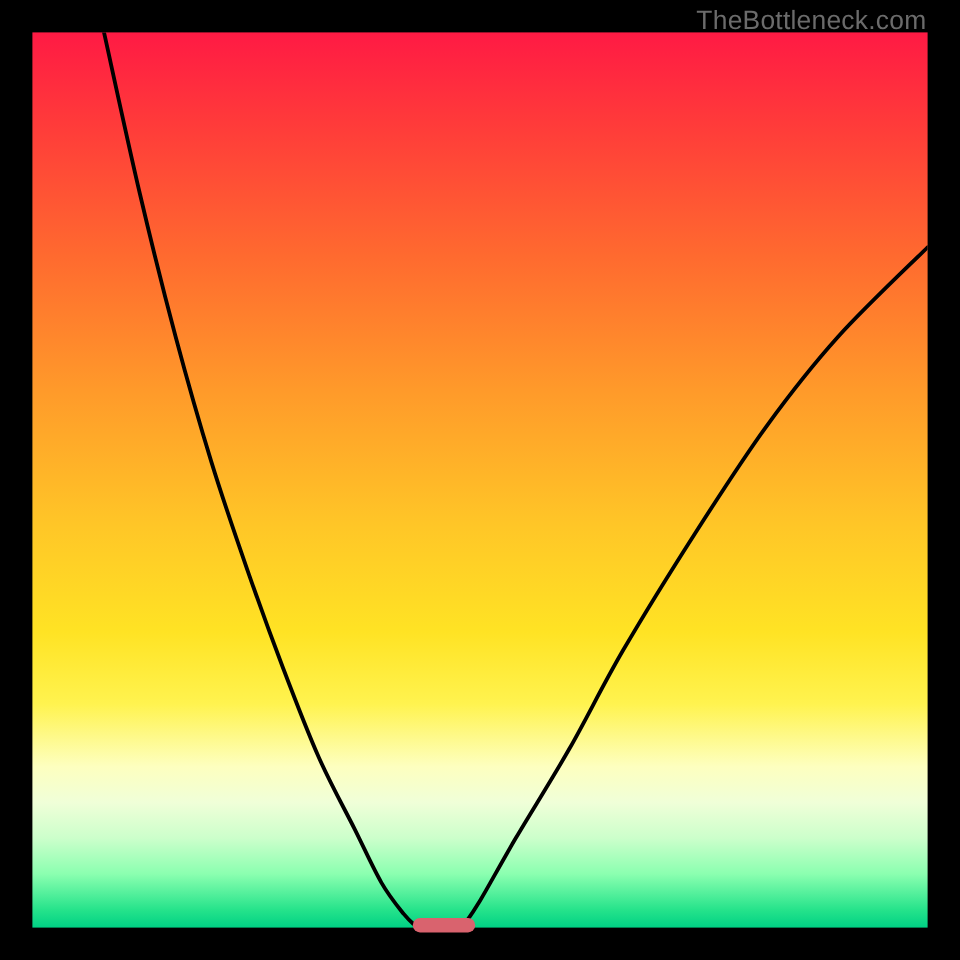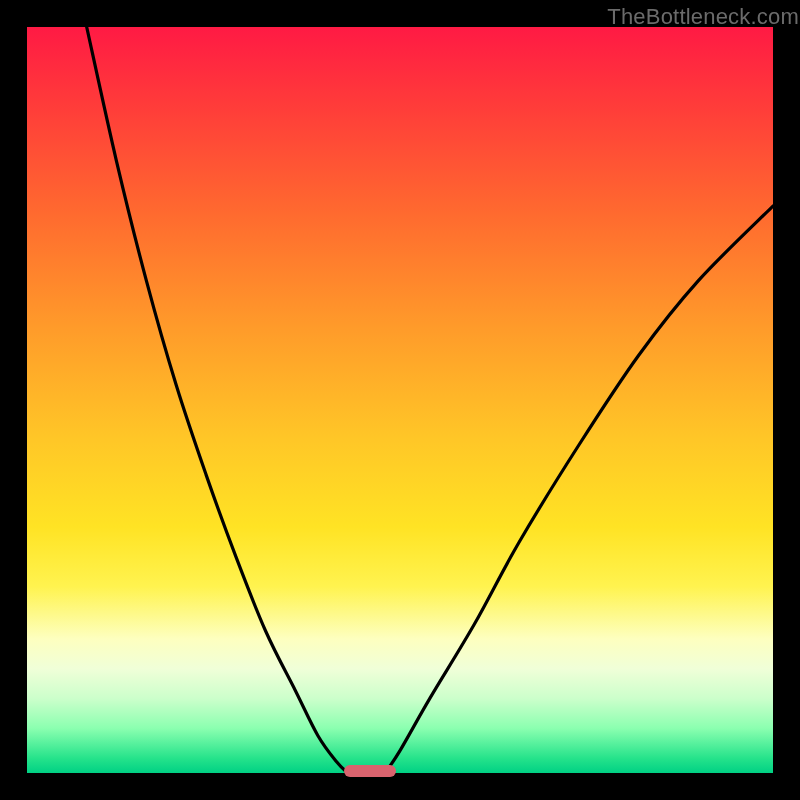--- a/index.html
+++ b/index.html
@@ -34,21 +34,21 @@
       #f0ffd8 86%,
       #ccffcb 90%,
       #8bffb0 94%,
       #26e38b 98%,
       #00d184 100%
     );
   }
   .watermark {
     position: absolute;
     top: 4px;
-    right: 1px;
+    right: 28px;
     color: #6b6b6b;
     font-family: Arial, Helvetica, sans-serif;
     font-size: 22px;
     letter-spacing: 0.2px;
     user-select: none;
   }
   svg.curves {
     position: absolute;
     left: 0;
     top: 0;

